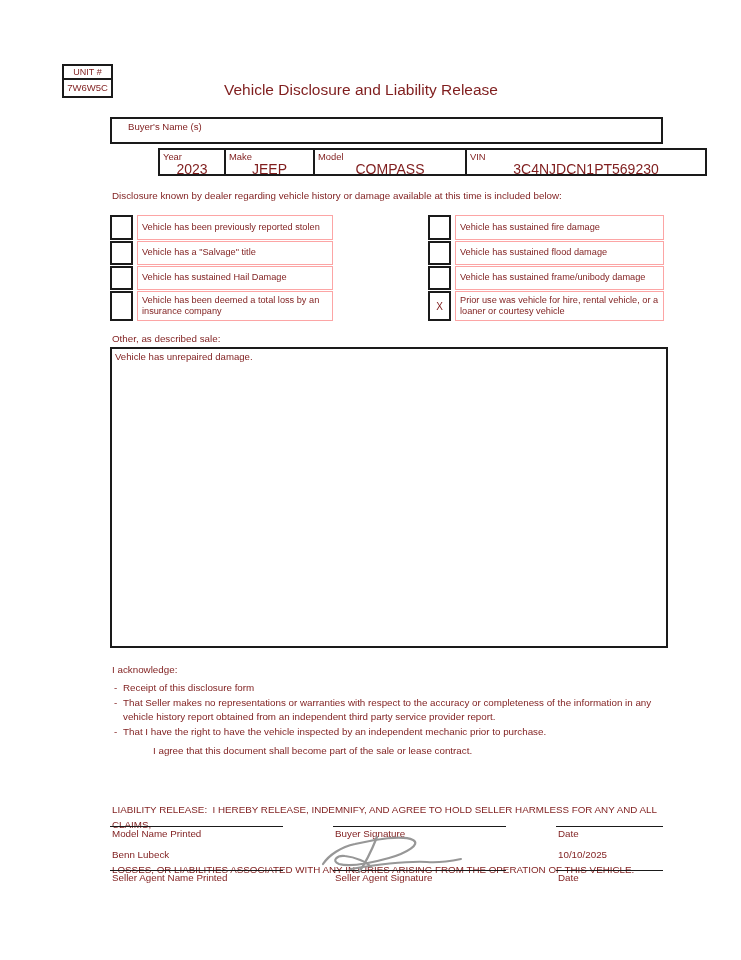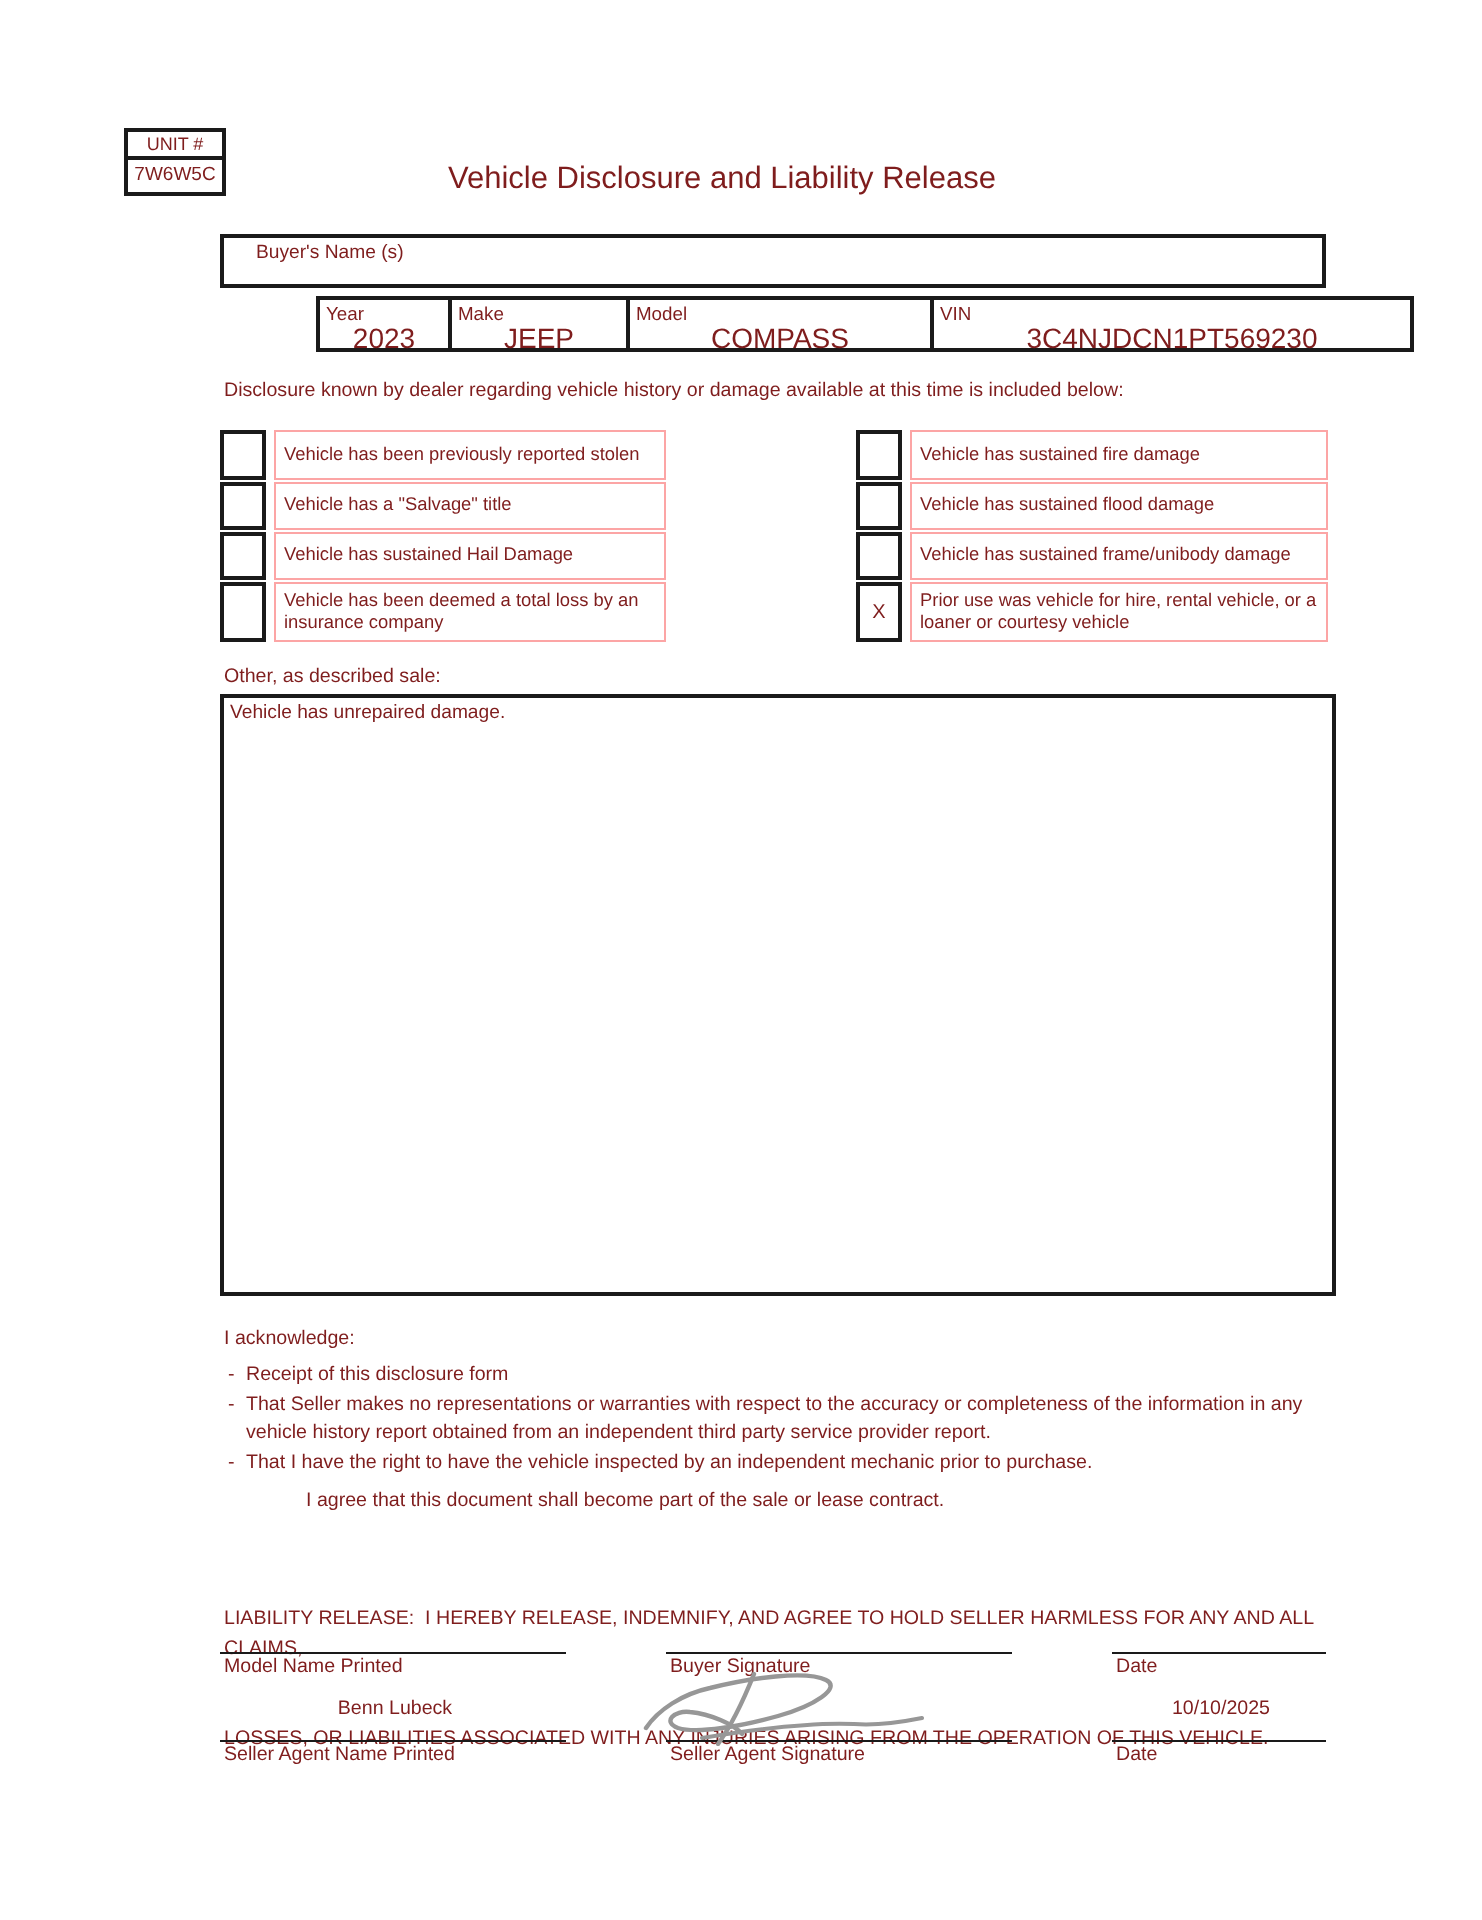--- a/index.html
+++ b/index.html
@@ -42,21 +42,21 @@
   .ack-item .txt { flex:1; }
   .agree { position:absolute; left:112px; top:745px; font-size:9.8px;padding-left:41px; }
   .liability { position:absolute; left:112px; top:772px; width:566px; font-size:9.8px; line-height:15px; white-space:pre-wrap; }
   
   .sig-col { position:absolute; top:818px; font-size:9.8px; }
   .sig-c1 { left:110px; width:173px; }
   .sig-c2 { left:333px; width:173px; }
   .sig-c3 { left:556px; width:107px; }
   .sig-line { border-top:1.6px solid #1a1a1a; margin-top:8px; }
   .sig-label { padding:1px 2px 0 2px; height:13px; }
-  .sig-value { height:15px; line-height:15px; margin-top:7px; padding-left:2px;text-align:center; }
+  .sig-value { height:15px; line-height:15px; margin-top:7px; padding-left:2px; }
   .sig-scribble { position:absolute; left:315px; top:831px; width:150px; height:42px; z-index:3; }
 </style>
 </head>
 <body>
 
 <div class="page">
 
   <div class="unit-box">
     <div class="unit-top">UNIT #</div>
     <div class="unit-val">7W6W5C</div>

